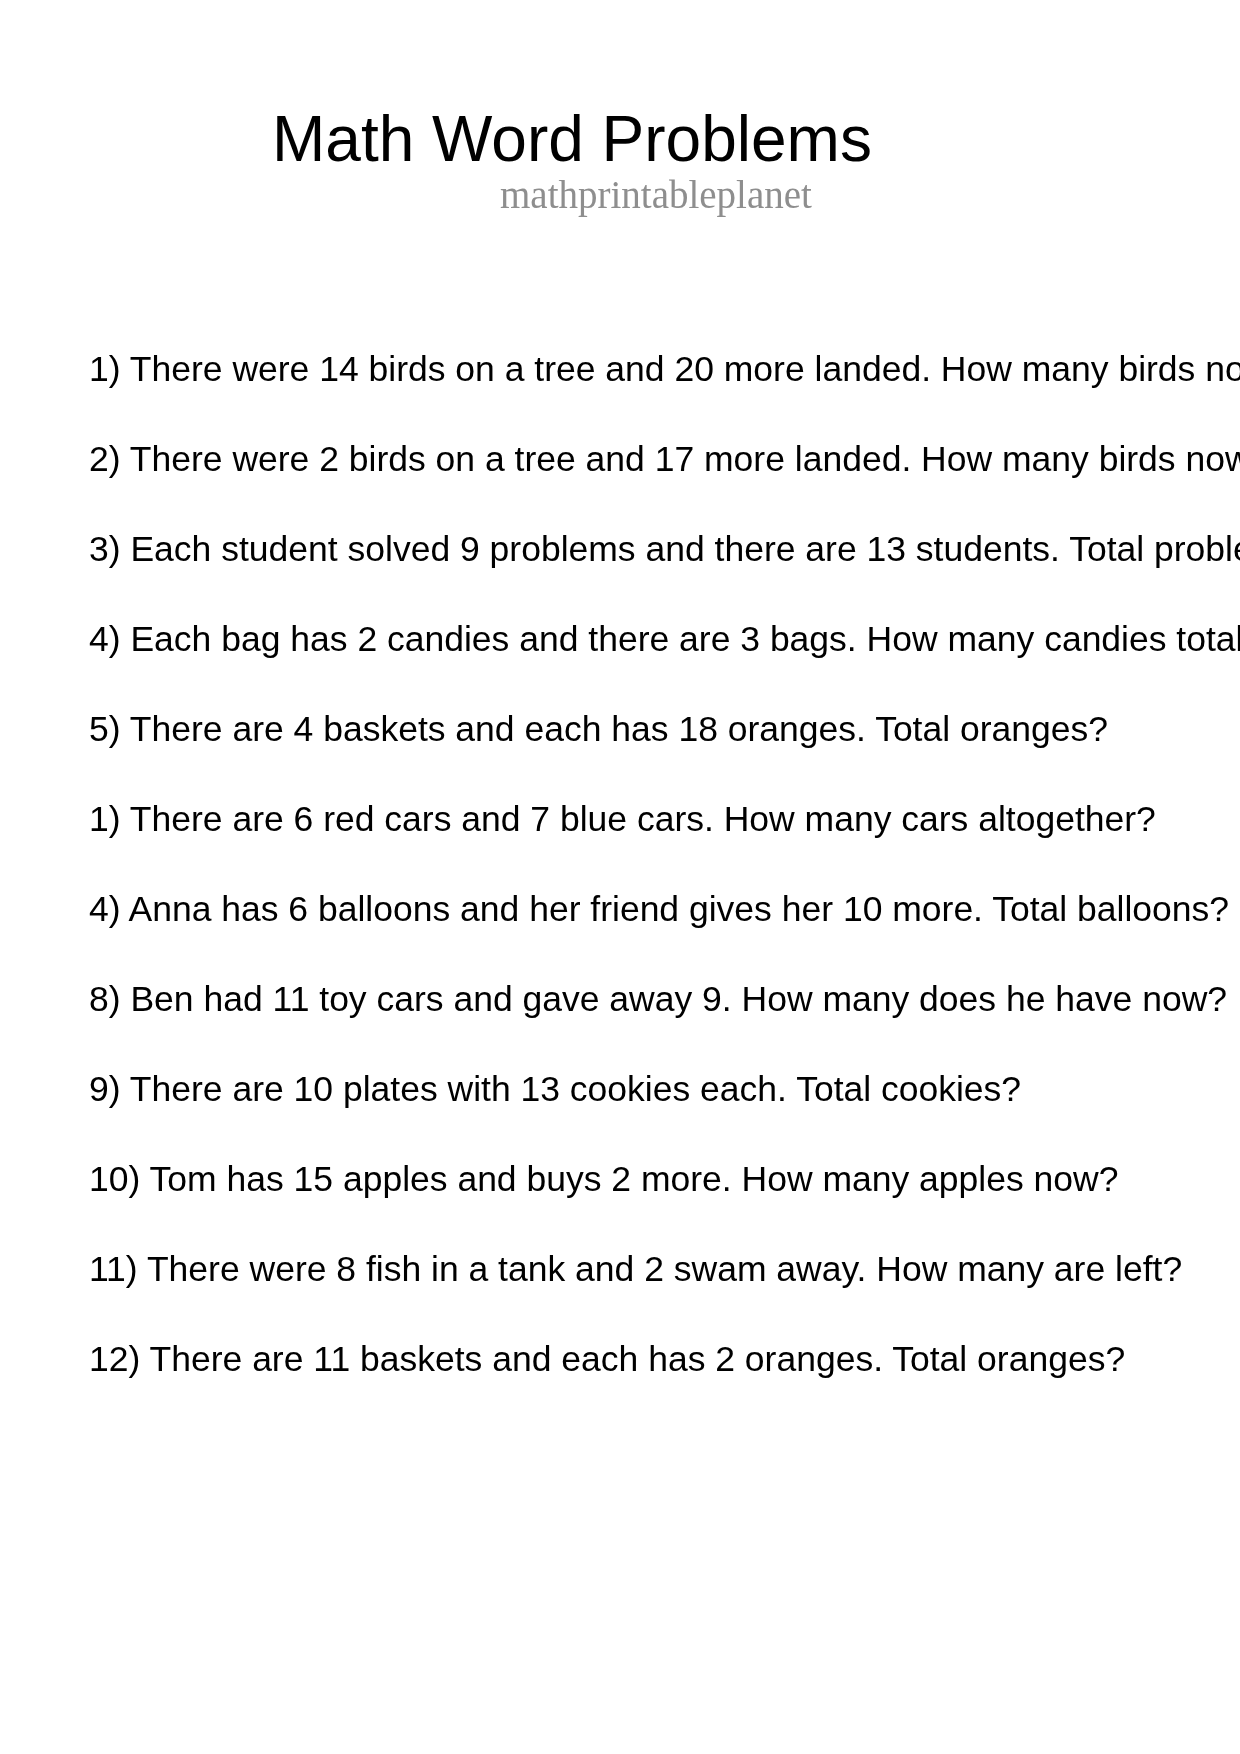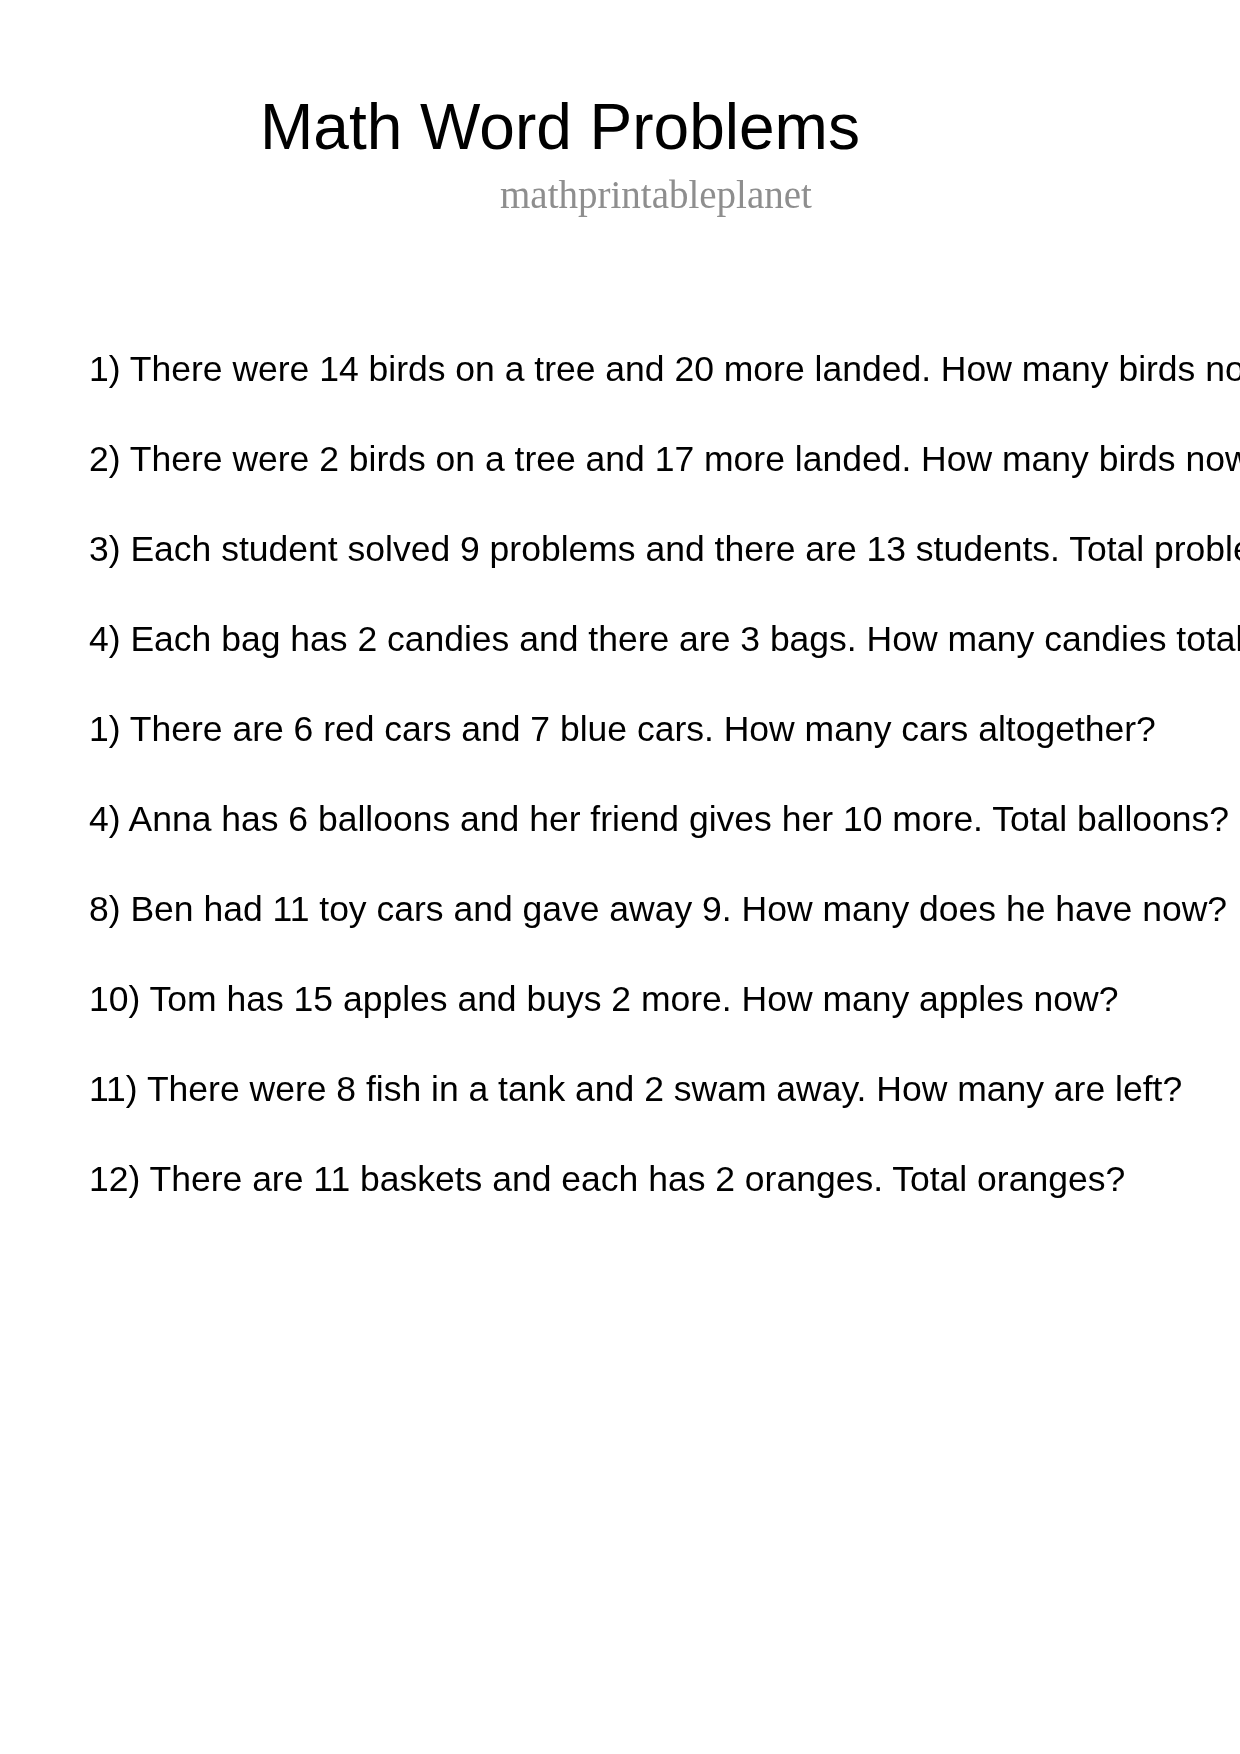--- a/index.html
+++ b/index.html
@@ -17,21 +17,21 @@
   }
   .page {
     position: absolute;
     inset: 0;
     background: #ffffff;
   }
   .title {
     position: absolute;
     left: 260px;
     top: 95px;
-    margin: 0;
+    margin: 12px;
     font-size: 64px;
     font-weight: 400;
     line-height: 1;
     letter-spacing: 0;
     white-space: nowrap;
     color: #000000;
   }
   .subtitle {
     position: absolute;
     left: 500px;
@@ -65,21 +65,23 @@
 
   <h1 class="title">Math Word Problems</h1>
 
   <div class="subtitle">mathprintableplanet</div>
 
   <div class="problems">
     <div class="problem">1) There were 14 birds on a tree and 20 more landed. How many birds now?</div>
     <div class="problem">2) There were 2 birds on a tree and 17 more landed. How many birds now?</div>
     <div class="problem">3) Each student solved 9 problems and there are 13 students. Total problems?</div>
     <div class="problem">4) Each bag has 2 candies and there are 3 bags. How many candies total?</div>
+    <div class="problem">5) There are 4 baskets and each has 18 oranges. Total oranges?</div>
     <div class="problem">1) There are 6 red cars and 7 blue cars. How many cars altogether?</div>
     <div class="problem">4) Anna has 6 balloons and her friend gives her 10 more. Total balloons?</div>
     <div class="problem">8) Ben had 11 toy cars and gave away 9. How many does he have now?</div>
+    <div class="problem">9) There are 10 plates with 13 cookies each. Total cookies?</div>
     <div class="problem">10) Tom has 15 apples and buys 2 more. How many apples now?</div>
     <div class="problem">11) There were 8 fish in a tank and 2 swam away. How many are left?</div>
     <div class="problem">12) There are 11 baskets and each has 2 oranges. Total oranges?</div>
   </div>
 
 </div>
 
 </body></html>

